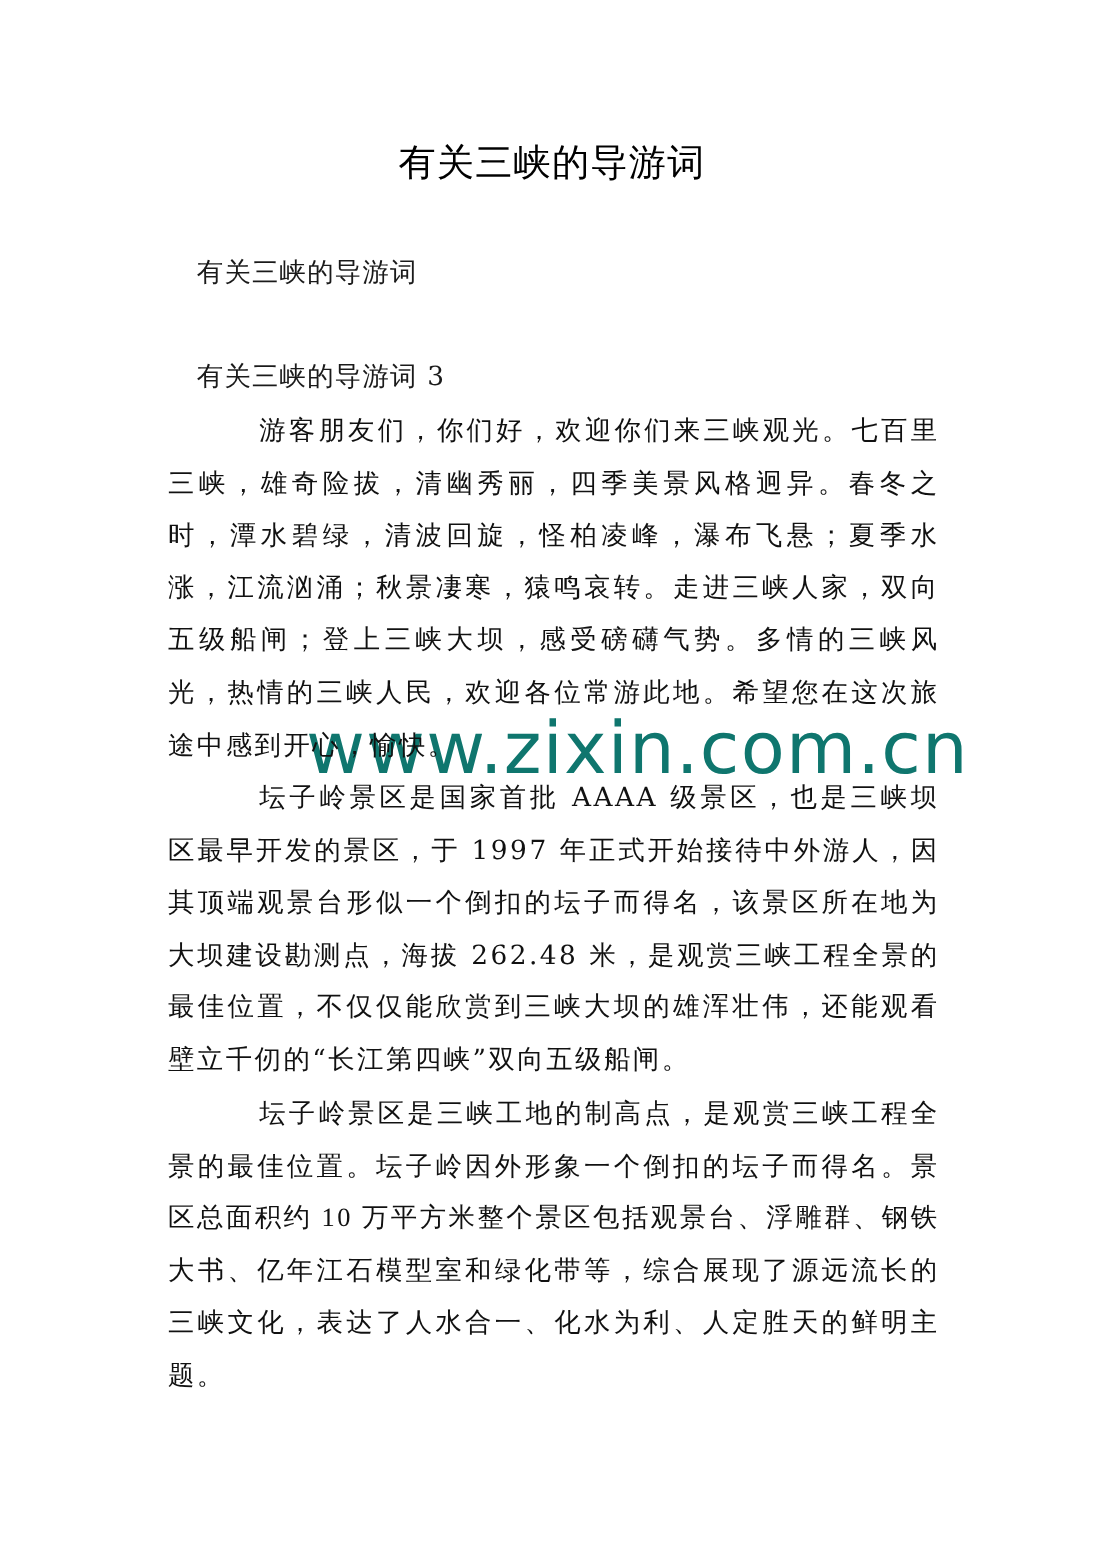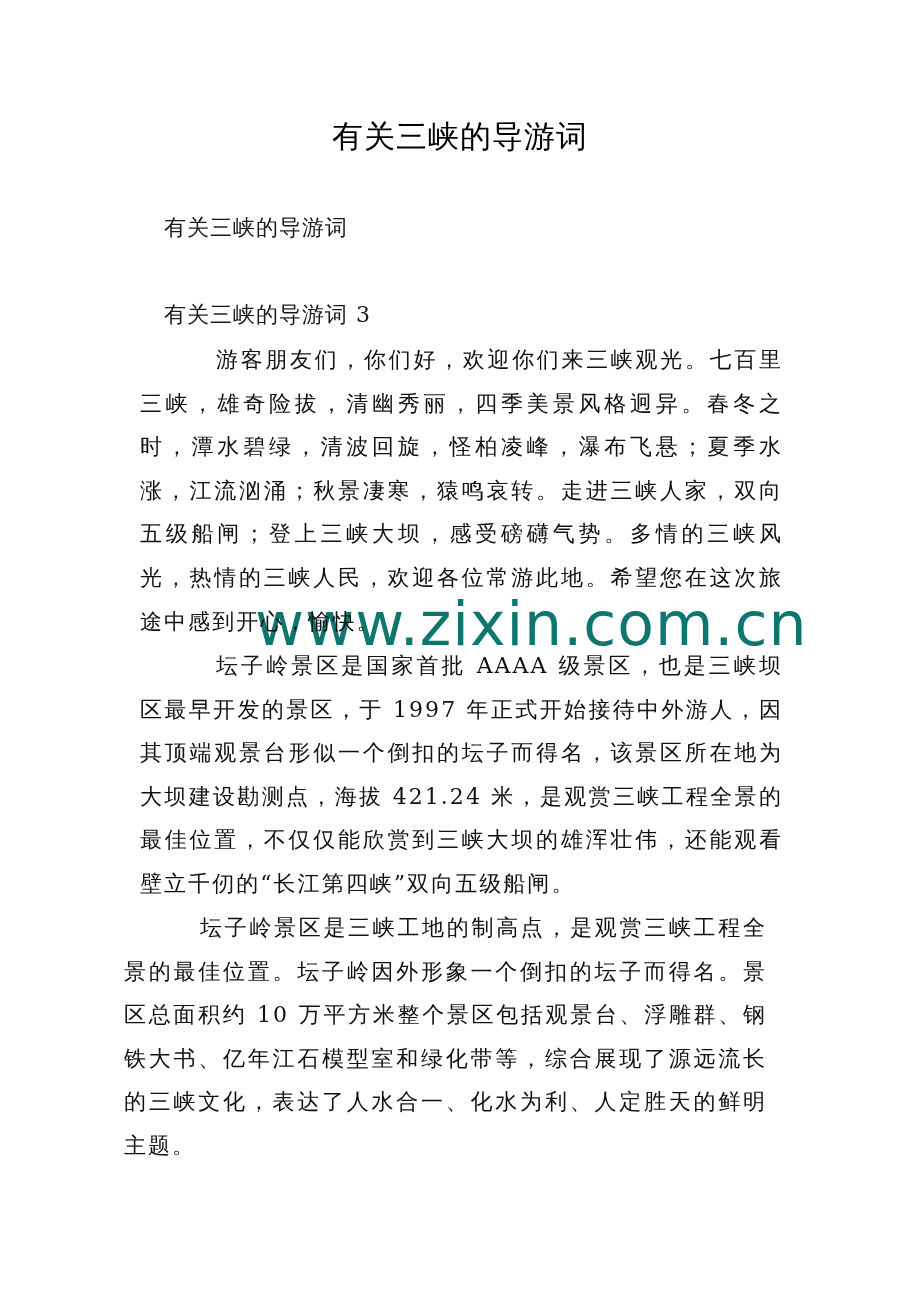--- a/index.html
+++ b/index.html
@@ -51,21 +51,21 @@
     font-size: 22px;
     line-height: 43.6px;
     text-indent: 76px;
     letter-spacing: 2.05px;
     text-align: justify;
     margin: 0;
     word-break: break-all;
   }
   .para-1 { position: absolute; top: 338px; left: 140px; width: 643px; }
   .para-2 { position: absolute; top: 644px; left: 140px; width: 643px; }
-  .para-3 { position: absolute; top: 906px; left: 124px; width: 643px; }
+  .para-3 { position: absolute; top: 906px; left: 140px; width: 643px; font-family: Liberation Serif, serif; }
   .watermark {
     position: absolute;
     left: 255px;
     top: 592px;
     font-family: "DejaVu Sans", "Liberation Sans", sans-serif;
     font-size: 60px;
     line-height: 64px;
     color: #0f766e;
     letter-spacing: 1px;
     white-space: nowrap;
@@ -83,17 +83,17 @@
 
   <div class="content">
     <h1 class="doc-title">有关三峡的导游词</h1>
 
     <p class="subhead subhead-1">有关三峡的导游词</p>
 
     <p class="subhead subhead-2">有关三峡的导游词 3</p>
 
     <p class="para para-1">游客朋友们，你们好，欢迎你们来三峡观光。七百里三峡，雄奇险拔，清幽秀丽，四季美景风格迥异。春冬之时，潭水碧绿，清波回旋，怪柏凌峰，瀑布飞悬；夏季水涨，江流汹涌；秋景凄寒，猿鸣哀转。走进三峡人家，双向五级船闸；登上三峡大坝，感受磅礴气势。多情的三峡风光，热情的三峡人民，欢迎各位常游此地。希望您在这次旅途中感到开心，愉快。</p>
 
-    <p class="para para-2">坛子岭景区是国家首批 AAAA 级景区，也是三峡坝区最早开发的景区，于 1997 年正式开始接待中外游人，因其顶端观景台形似一个倒扣的坛子而得名，该景区所在地为大坝建设勘测点，海拔 421.24 米，是观赏三峡工程全景的最佳位置，不仅仅能欣赏到三峡大坝的雄浑壮伟，还能观看壁立千仞的“长江第四峡”双向五级船闸。</p>
+    <p class="para para-2">坛子岭景区是国家首批 AAAA 级景区，也是三峡坝区最早开发的景区，于 1997 年正式开始接待中外游人，因其顶端观景台形似一个倒扣的坛子而得名，该景区所在地为大坝建设勘测点，海拔 262.48 米，是观赏三峡工程全景的最佳位置，不仅仅能欣赏到三峡大坝的雄浑壮伟，还能观看壁立千仞的“长江第四峡”双向五级船闸。</p>
 
     <p class="para para-3">坛子岭景区是三峡工地的制高点，是观赏三峡工程全景的最佳位置。坛子岭因外形象一个倒扣的坛子而得名。景区总面积约 10 万平方米整个景区包括观景台、浮雕群、钢铁大书、亿年江石模型室和绿化带等，综合展现了源远流长的三峡文化，表达了人水合一、化水为利、人定胜天的鲜明主题。</p>
   </div>
 </div>
 
 </body></html>

